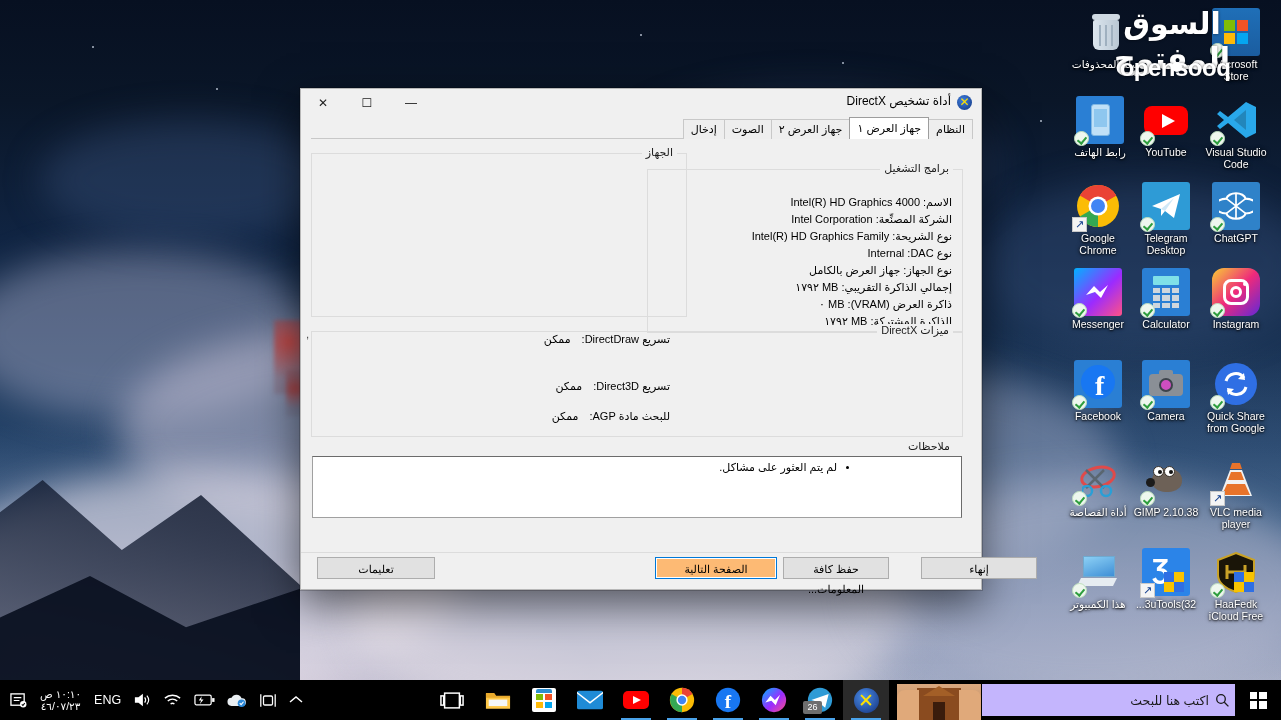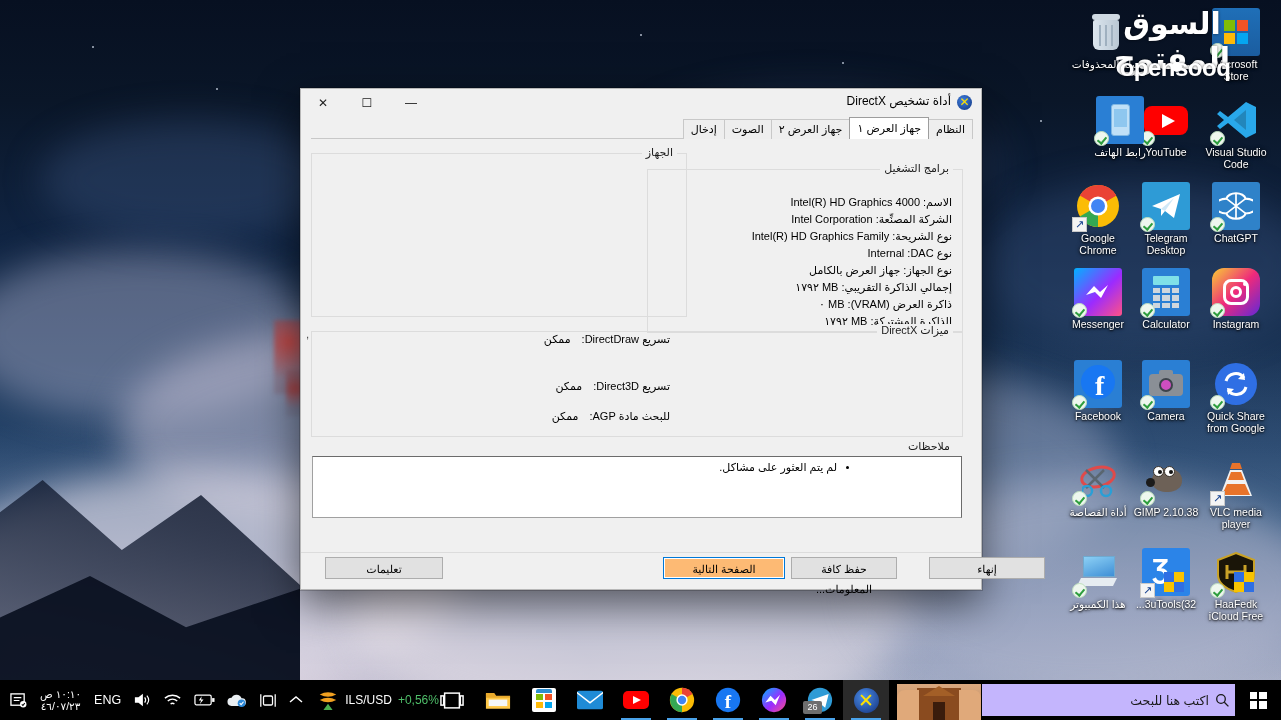--- a/index.html
+++ b/index.html
@@ -88,21 +88,21 @@
 
   .kv{position:absolute;font-size:11px;color:#000;white-space:nowrap;}
   .kv .k{display:inline-block;text-align:left;}
   .kv .v{display:inline-block;direction:ltr;text-align:right;}
 
   .notesbox{position:absolute;left:1px;right:1px;top:1px;bottom:1px;background:#fff;
     border:1px solid #a0a0a0;border-top-color:#6b6b6b;border-right-color:#6b6b6b;}
   .note-li{position:absolute;right:14px;top:6px;font-size:11px;color:#000;}
   .note-bul{position:absolute;right:2px;top:7px;width:3px;height:3px;background:#000;border-radius:50%;}
 
-  .btnrow{position:absolute;left:24px;right:10px;bottom:10px;height:22px;}
+  .btnrow{position:absolute;left:16px;right:10px;bottom:10px;height:22px;}
   .btn{position:absolute;height:22px;border:1px solid #adadad;background:#e1e1e1;
     font-size:11px;color:#000;line-height:20px;text-align:center;box-sizing:border-box;}
   .btn.focus{background:#fdba74;border:1px solid #0078d7;box-shadow:inset 0 0 0 1px #fff;}
 
   .hrule{position:absolute;left:0;right:0;bottom:36px;height:1px;background:#dcdcdc;}
   .stray{position:absolute;right:662px;top:188px;font-size:10px;color:#333;}
 
   
   #taskbar{position:absolute;left:0;bottom:0;width:1281px;height:40px;background:#000;direction:rtl;}
   .startbtn{position:absolute;right:0;top:0;width:46px;height:40px;display:flex;align-items:center;justify-content:center;}
@@ -201,21 +201,21 @@
 
   <div class="dicon" style="right:80px;top:96px;">
     <div class="glyph">
       <div style="position:absolute;left:2px;top:10px;width:44px;height:29px;border-radius:8px;background:#ff0000;"></div>
       <div style="position:absolute;left:20px;top:18px;width:0;height:0;border-left:13px solid #fff;border-top:7.5px solid transparent;border-bottom:7.5px solid transparent;"></div>
       <div class="badge-chk"></div>
     </div>
     <span class="cap">YouTube</span>
   </div>
 
-  <div class="dicon" style="right:126px;top:96px;">
+  <div class="dicon" style="right:146px;top:96px;">
     <div class="glyph">
       <div class="sq" style="background:#2a7fd4;"></div>
       <div style="position:absolute;left:15px;top:8px;width:19px;height:32px;border-radius:3px;background:#bfe0f7;border:1px solid #7fb7e3;box-sizing:border-box;"></div>
       <div style="position:absolute;left:18px;top:13px;width:13px;height:18px;background:#8ec7ef;"></div>
       <div class="badge-chk"></div>
     </div>
     <span class="cap">رابط الهاتف</span>
   </div>
 
   <div class="dicon" style="right:10px;top:182px;">
@@ -708,23 +708,14 @@
           <rect x="5" y="4" width="10" height="10" rx="1.5" fill="none" stroke="#fff" stroke-width="1.4"></rect>
         </svg>
     </div>
 
     <div class="trayitem">
       <svg width="14" height="10" viewBox="0 0 14 10">
           <path d="M1 7 L7 2 L13 7" stroke="#fff" stroke-width="1.5" fill="none"></path>
         </svg>
     </div>
 
-    <div class="stock">
-      <svg width="22" height="22" viewBox="0 0 24 24">
-        <path d="M3 6 Q12 1 21 6 Q12 11 3 6 Z" fill="#f0a020"></path>
-        <path d="M3 12 Q12 7 21 12 Q12 17 3 12 Z" fill="#f0a020"></path>
-        <path d="M12 16 L17 23 L7 23 Z" fill="#4caf50"></path>
-      </svg>
-      <span class="nm">ILS/USD</span>
-      <span class="pc">+0,56%</span>
-    </div>
   </div>
 </div>
 
 </body></html>

